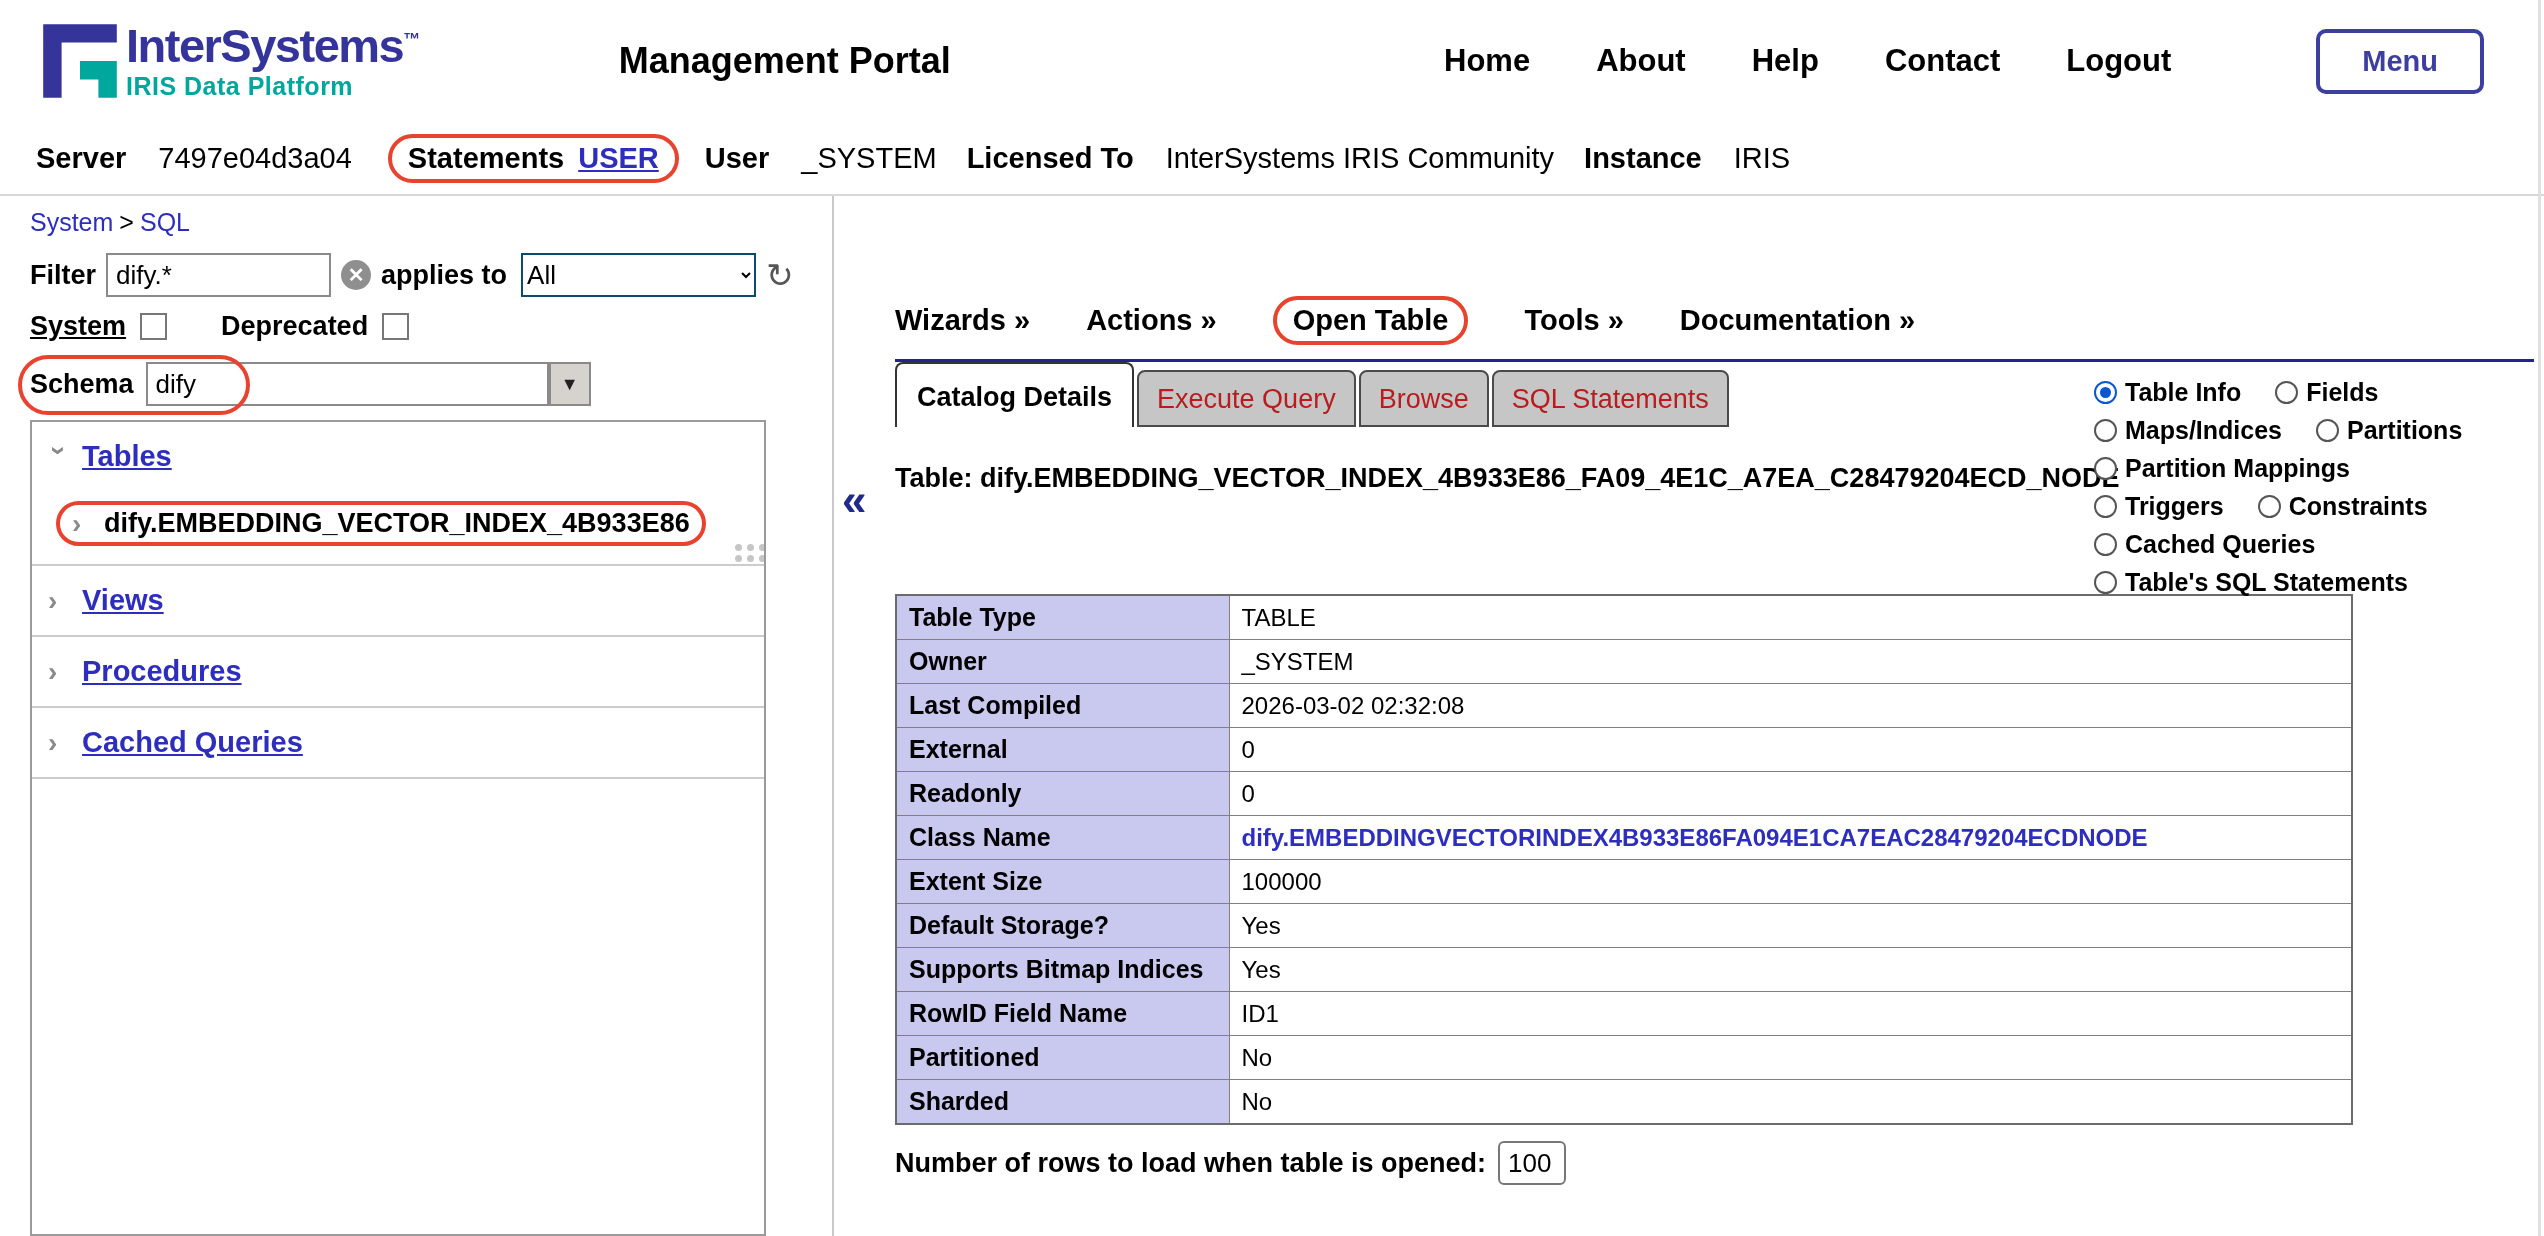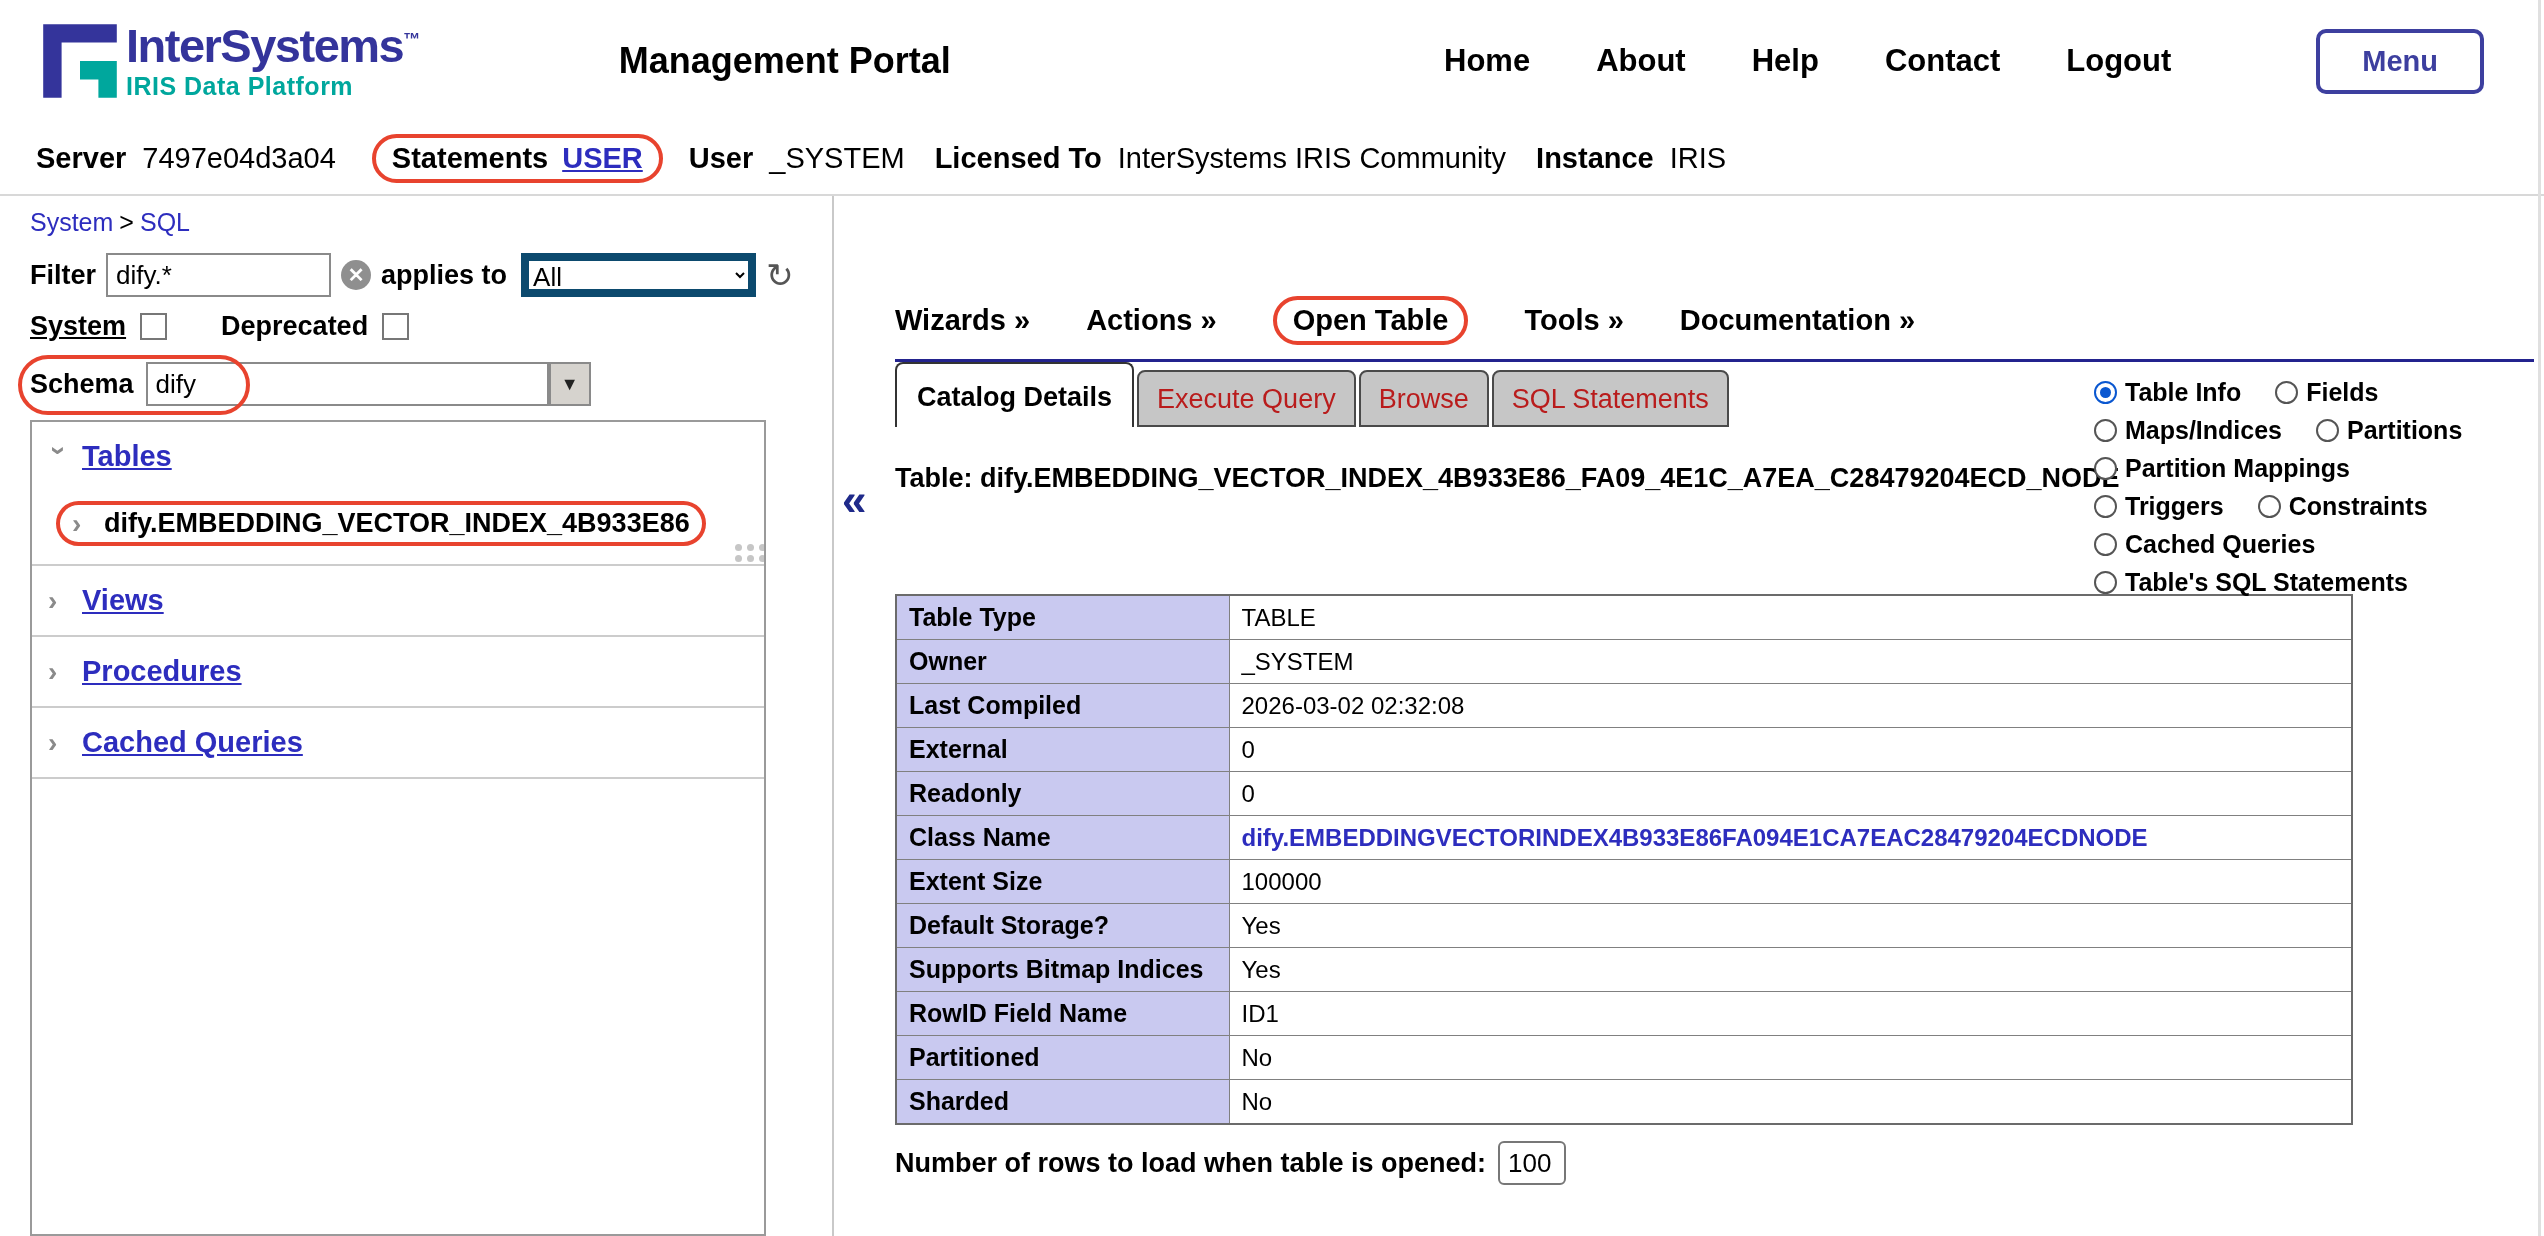--- a/index.html
+++ b/index.html
@@ -15,21 +15,21 @@
   .portal-title { font-size: 36px; font-weight: bold; margin-left: 200px; }
   .top-nav { display: flex; gap: 66px; margin-left: auto; font-size: 31px; font-weight: bold; }
   .top-nav a { color: #000; text-decoration: none; cursor: pointer; }
   .menu-btn { margin-left: 145px; margin-right: 26px; border: 4px solid #3d3f9f; color: #3d3f9f;
     font-weight: bold; font-size: 29px; padding: 12px 42px; border-radius: 10px; background: #fff;
     font-family: inherit; cursor: pointer; }
 
   
   .infobar { display: flex; align-items: center; height: 74px; padding: 0 36px; font-size: 29px;
     border-bottom: 2px solid #d8d8d8; }
-  .grp { display: flex; align-items: baseline; gap: 16px; white-space: nowrap; }
+  .grp { display: flex; align-items: baseline; gap: 32px; white-space: nowrap; }
   .lbl { font-weight: bold; }
   .blue-link { color: #2d2dbe; text-decoration: underline; font-weight: bold; cursor: pointer; }
   .red-oval { border: 4px solid #e8432e; border-radius: 30px; display: inline-flex; align-items: center;
     gap: 14px; padding: 4px 16px; }
   .ml36 { margin-left: 36px; } .ml26 { margin-left: 26px; } .ml40 { margin-left: 30px; }
 
   
   .content { display: flex; height: 1040px; }
   .sidebar { width: 834px; border-right: 2px solid #c9c9c9; padding: 8px 0 0 30px;
     display: flex; flex-direction: column; flex-shrink: 0; }
@@ -37,21 +37,21 @@
   .breadcrumb a { color: #2d2dbe; text-decoration: none; cursor: pointer; }
   .breadcrumb .sep { color: #000; margin: 0 6px; }
 
   .filter-row { display: flex; align-items: center; gap: 10px; font-size: 27px; margin: 4px 0; }
   .blabel { font-weight: bold; }
   input.text { border: 2px solid #8a8a8a; font-size: 26px; padding: 4px 8px; font-family: inherit; height: 44px; }
   .filter-input { width: 225px; }
   .clear-icon { width: 30px; height: 30px; border-radius: 50%; background: #8f8f8f; color: #fff;
     display: inline-flex; align-items: center; justify-content: center; font-size: 20px; font-weight: bold;
     cursor: pointer; flex-shrink: 0; }
-  select.applies { font-size: 26px; height: 44px; width: 235px; border: 8px solid #0c4a6e; background: #fff;
+  select.applies { font-size: 26px; height: 44px; width: 235px; border: 2px solid #0c4a6e; background: #fff;
     font-family: inherit; margin-left: 4px; }
   .refresh-icon { font-size: 33px; color: #555; font-family: "DejaVu Sans", sans-serif; cursor: pointer; }
 
   .checks-row { display: flex; align-items: center; gap: 14px; margin: 10px 0; font-size: 27px; font-weight: bold; }
   .checkbox { width: 27px; height: 27px; border: 2px solid #777; background: #fff; display: inline-block; cursor: pointer; }
   .underlined { text-decoration: underline; }
   .gap40 { width: 26px; }
 
   .schema-row { display: flex; align-items: center; gap: 12px; margin: 10px 0 14px; font-size: 27px; position: relative; }
   .combo { display: flex; align-items: stretch; }

